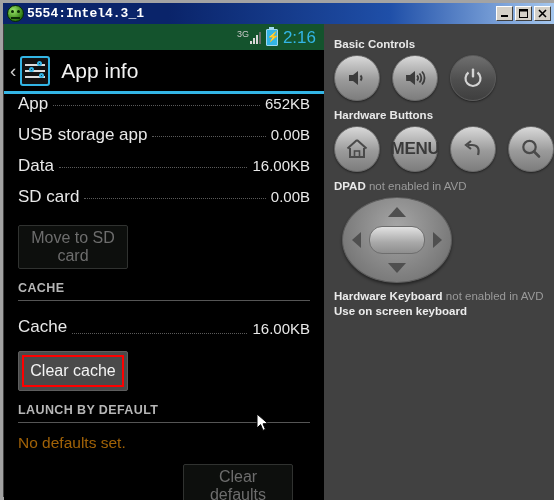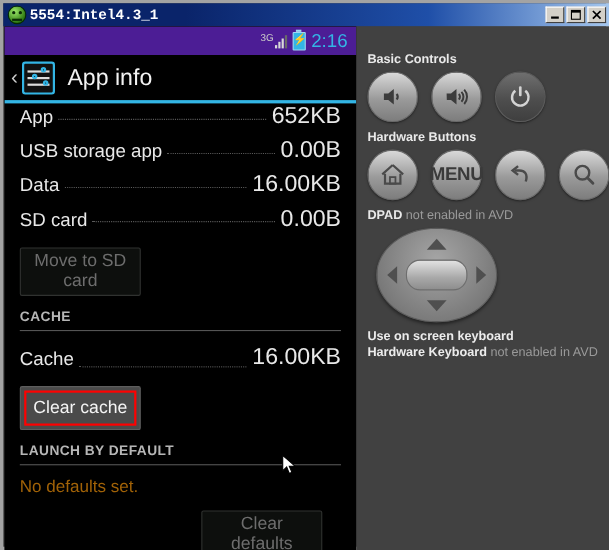--- a/index.html
+++ b/index.html
@@ -66,21 +66,21 @@
   
   .device {
     position: absolute; left: 1px; top: 21px;
     width: 320px; height: 477px;
     background: #000;
     overflow: hidden;
   }
 
   .statusbar {
     height: 26px; width: 100%;
-    background: #4c1d95;
+    background: #14532d;
     display: flex; align-items: center; justify-content: flex-end;
     padding-right: 8px; box-sizing: border-box;
     gap: 5px;
   }
   .sig-wrap { display: flex; align-items: flex-end; gap: 1px; }
   .sig-3g { color: #c8c8c8; font-size: 9px; line-height: 9px; margin-bottom: 5px; }
   .sig-bars { display: flex; align-items: flex-end; gap: 1px; height: 12px; }
   .sig-bars i { width: 2px; background: #d8d8d8; display: block; }
   .sig-bars i:nth-child(1) { height: 3px; }
   .sig-bars i:nth-child(2) { height: 6px; }
@@ -133,21 +133,21 @@
     display: flex; align-items: baseline;
     height: 31px; overflow: hidden;
   }
   .row .lbl { color: #e8e8e8; font-size: 17px; white-space: nowrap; }
   .row .dots {
     flex: 1; margin: 0 5px;
     border-bottom: 1px dotted #5a5a5a;
     transform: translateY(-3px);
     min-width: 10px;
   }
-  .row .val { color: #e8e8e8; font-size: 21px; white-space: nowrap; }
+  .row .val { color: #e8e8e8; font-size: 15px; white-space: nowrap; }
 
   .btnrow { display: flex; gap: 17px; padding-top: 7px; flex-direction: column; }
   .abtn {
     min-width: 110px; min-height: 44px;
     display: flex; align-items: center; justify-content: center;
     text-align: center; font-size: 16px;
     box-sizing: border-box; padding: 3px 8px;
     border-radius: 2px;
   }
   .abtn.enabled {
@@ -171,21 +171,21 @@
   .cachebtn-wrap { display: flex; justify-content: flex-start; padding-top: 8px; padding-right: 17px; }
   .defbtn-wrap { display: flex; justify-content: flex-end; padding-top: 12px; padding-right: 17px; }
 
   .cursor { position: absolute; left: 252px; top: 389px; width: 14px; height: 20px; pointer-events: none; }
 
   
   .panel {
     position: absolute; left: 321px; top: 21px;
     width: 231px; height: 477px;
     background: #414141;
-    padding: 22px 8px; box-sizing: border-box;
+    padding: 12px 8px; box-sizing: border-box;
     color: #e2e2e2;
   }
   .panel-label { font-size: 11.5px; font-weight: bold; color: #e9e9e9; margin: 2px 0 5px 2px; }
   .panel-label .dim { color: #9a9a9a; font-weight: normal; }
   .btn-row { display: flex; gap: 12px; margin-bottom: 8px; padding-left: 2px; }
   .round {
     width: 44px; height: 44px; border-radius: 50%;
     background: linear-gradient(to bottom, #d9d9d9, #9a9a9a 55%, #7d7d7d);
     border: 1px solid #6a6a6a;
     display: flex; align-items: center; justify-content: center;
@@ -410,20 +410,20 @@
     <div class="dpad-wrap">
       <div class="dpad">
         <span class="tri up"></span>
         <span class="tri down"></span>
         <span class="tri left"></span>
         <span class="tri right"></span>
         <span class="center"></span>
       </div>
     </div>
 
-    <div class="kb-line">Use on screen keyboard</div>
     <div class="kb-line">
       <span>Hardware Keyboard</span>
       <span class="dim">not enabled in AVD</span>
     </div>
+    <div class="kb-line">Use on screen keyboard</div>
 
   </div>
 </div>
 
 </body></html>

